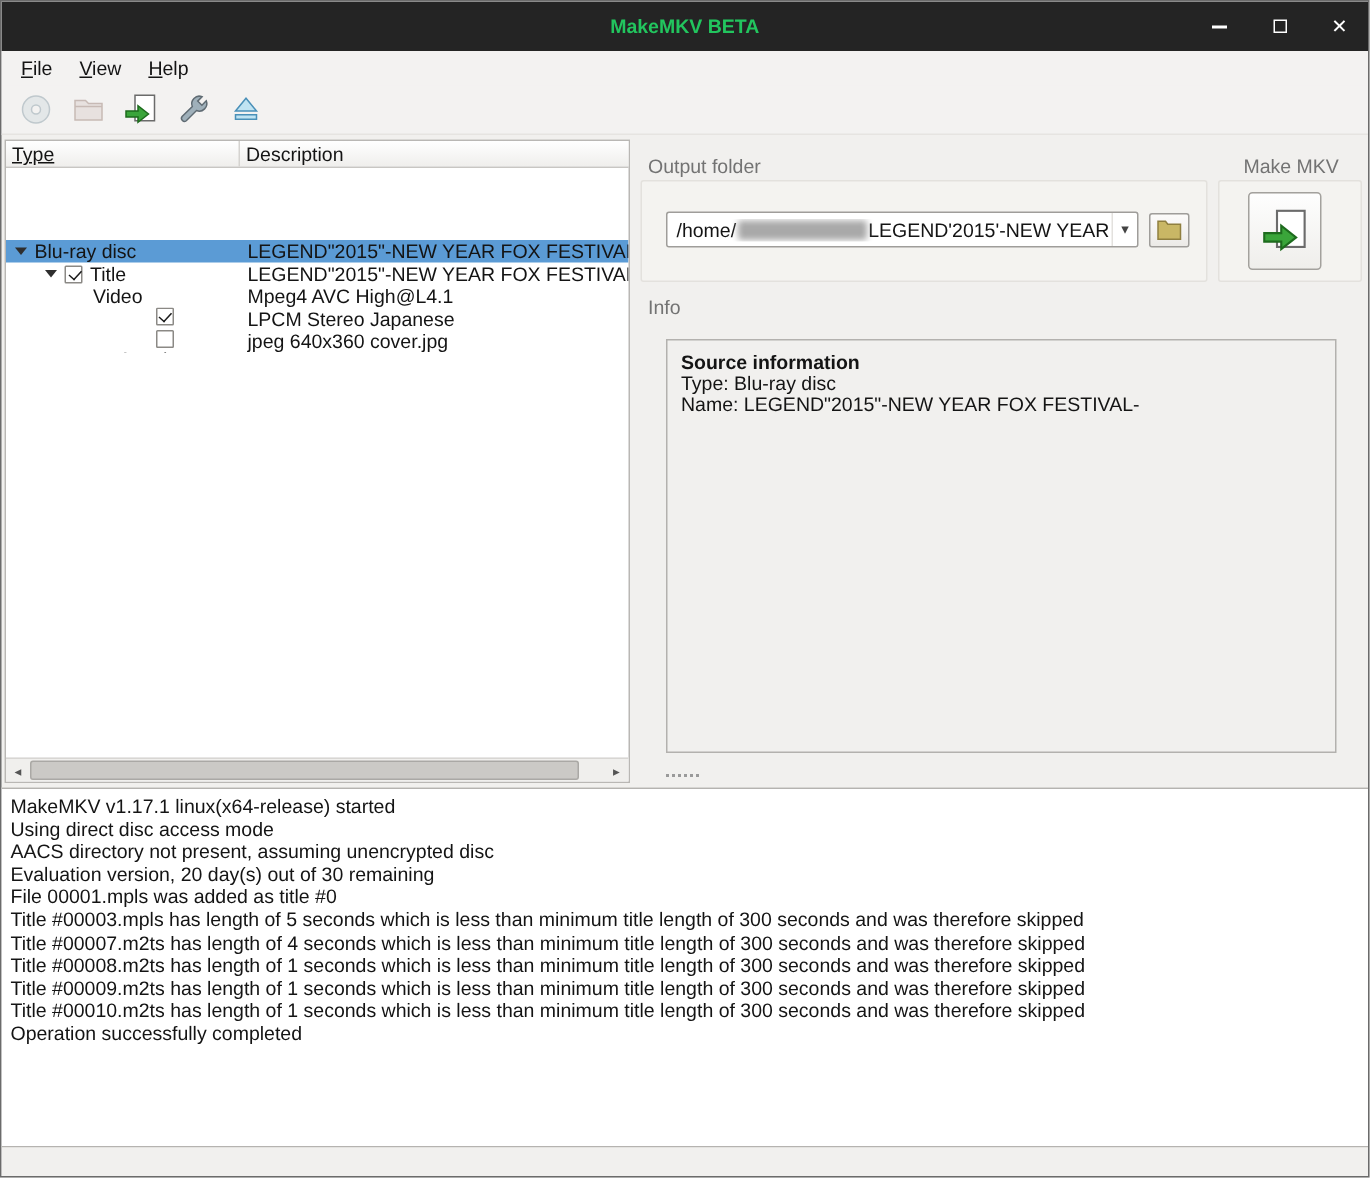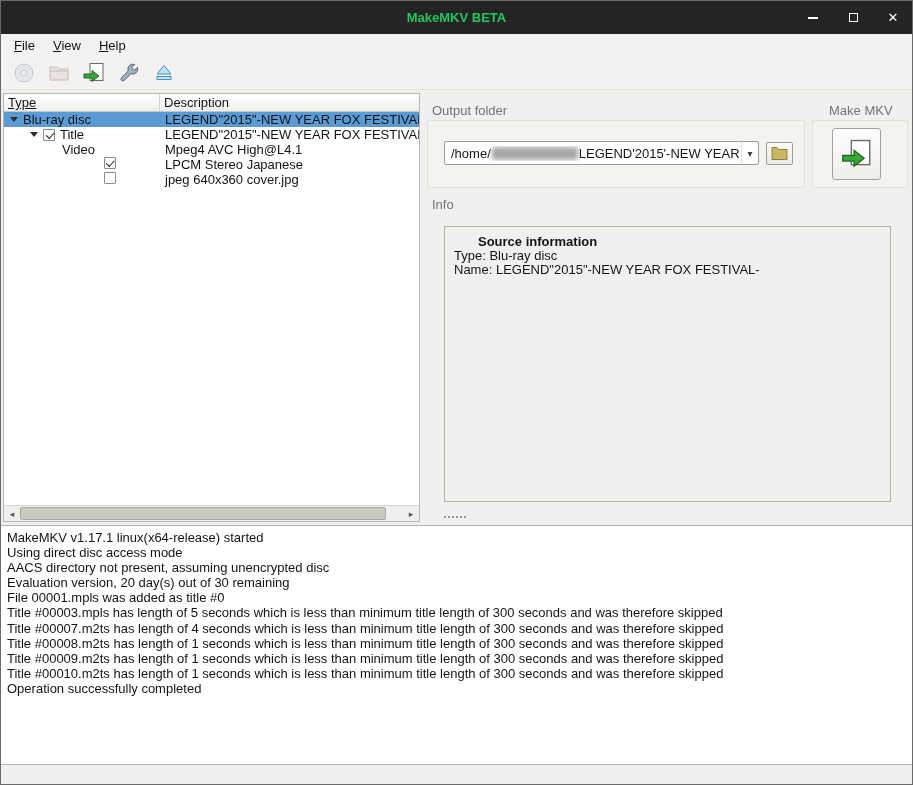--- a/index.html
+++ b/index.html
@@ -33,21 +33,21 @@
   .tool-btn.disabled { opacity:.42; }
 
   
   .content { height:435px; flex:none; position:relative; }
 
   
   .tree { position:absolute; left:2px; top:3px; width:417px; height:429px; background:#fff; border:1px solid #b9b7b4; display:flex; flex-direction:column; }
   .tree-header { height:18px; flex:none; display:flex; background:linear-gradient(#ffffff,#efeeec); border-bottom:1px solid #c8c6c3; }
   .th-type { width:156px; flex:none; border-right:1px solid #d5d3d0; padding:1px 4px;text-decoration:underline; }
   .th-desc { flex:1; padding:1px 4px; }
-  .tree-body { flex:1; overflow:hidden; }
+  .tree-body { flex:1; overflow:hidden;margin-top:48px; }
   .tree-row { height:15px; display:flex; align-items:center; white-space:nowrap; }
   .tree-row.selected { background:#5b9bd5; }
   .ct { width:156px; flex:none; display:flex; align-items:center; overflow:hidden; height:100%; }
   .cd { flex:1; overflow:hidden; padding-left:5px; height:100%; display:flex; align-items:center; }
   .expander { width:0; height:0; border-left:4px solid transparent; border-right:4px solid transparent; border-top:5px solid #2e2e2e; margin-right:5px; flex:none; }
   .checkbox { width:12px; height:12px; border:1px solid #8b8985; border-radius:1px; background:#fff; margin-right:5px; position:relative; flex:none; }
   .checkbox.checked::after { content:""; position:absolute; left:1.5px; top:2px; width:7px; height:3.5px;
     border-left:1.8px solid #1a1a1a; border-bottom:1.8px solid #1a1a1a; transform:rotate(-48deg); }
   .lv0 .ct { padding-left:6px; }
   .lv1 .ct { padding-left:26px; }
@@ -72,21 +72,21 @@
   .combo-text { flex:1; padding:0 6px; white-space:nowrap; overflow:hidden; display:flex; align-items:center; }
   .redacted { display:inline-block; width:86px; height:13px; background:#a9a9a9; filter:blur(2px); border-radius:2px; margin:0 1px; flex:none; }
   .combo-arrow { width:17px; height:100%; flex:none; display:flex; align-items:center; justify-content:center; color:#444; font-size:10px; border-left:1px solid #e3e1de; }
   .browse-btn { position:absolute; left:344px; top:52px; width:27px; height:23px; border:1px solid #9f9d9a; border-radius:2px;
     background:linear-gradient(#fcfbfa,#eceae7); display:flex; align-items:center; justify-content:center; cursor:pointer; }
 
   .mkv-big-btn { position:absolute; left:410px; top:38px; width:49px; height:52px; border:1px solid #a3a19d; border-radius:3px;
     background:linear-gradient(#fefefe,#efeeeb); display:flex; align-items:center; justify-content:center; cursor:pointer; }
 
   .info-box { position:absolute; left:22px; top:136px; width:447px; height:276px; border:1px solid #b3b1ae; background:#f1f0ee; padding:7px 9px; overflow:hidden; }
-  .info-heading { font-weight:bold; line-height:15px;margin-left:24px; }
+  .info-heading { font-weight:bold; line-height:15px; }
   .info-line { line-height:14px; }
 
   .splitter-dots { position:absolute; left:22px; top:426px; width:22px; border-top:2px dotted #9a9a9a; }
 
   
   .log { height:240px; flex:none; background:#ffffff; border-top:1px solid #b5b3b0; border-bottom:1px solid #b5b3b0; padding:4px 6px; overflow:hidden; }
   .log-line { line-height:15.1px; white-space:nowrap; }
 
   .statusstrip { flex:1; background:#f1f0ee; }
 </style>

